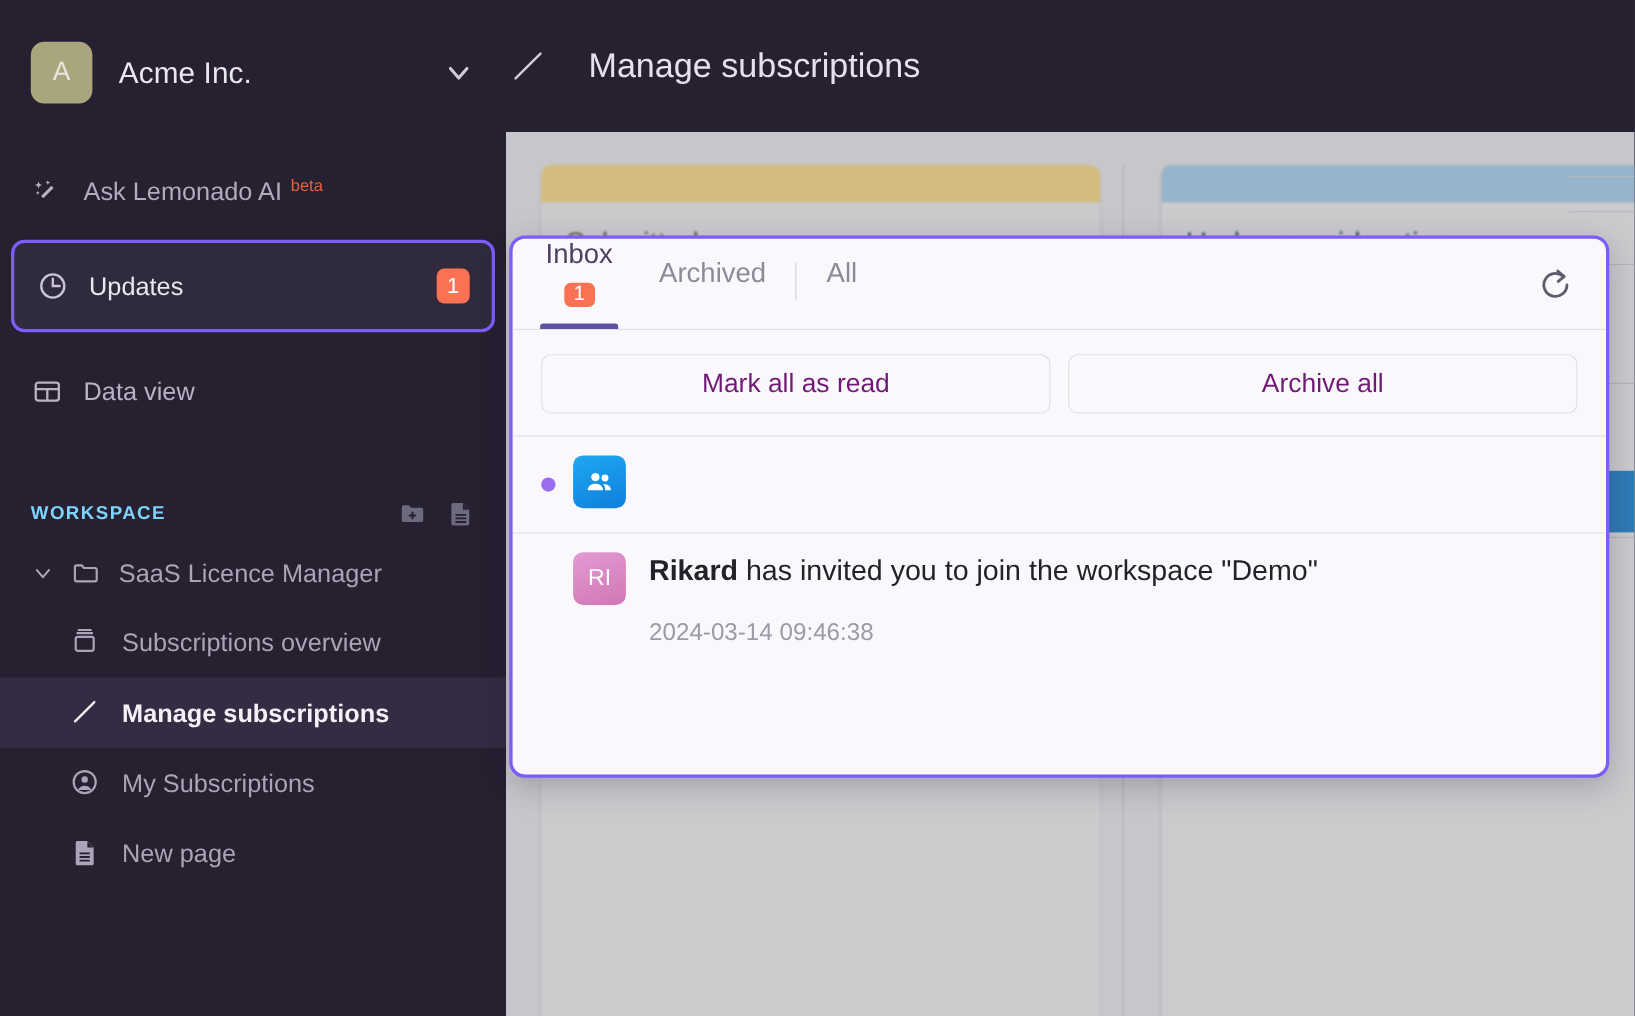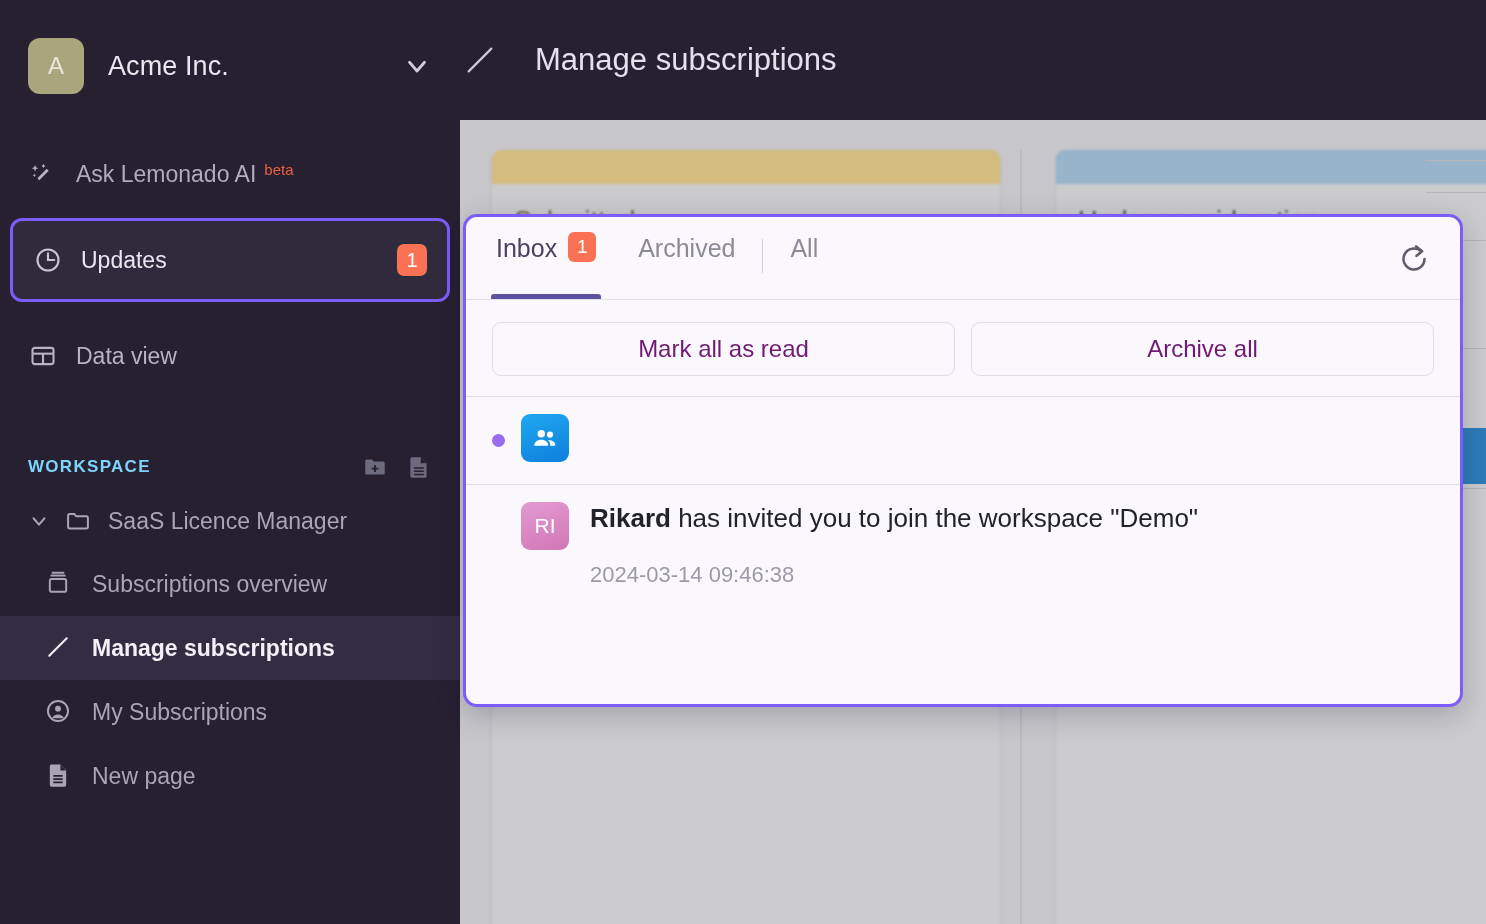--- a/index.html
+++ b/index.html
@@ -87,21 +87,21 @@
     display: flex; align-items: center;
     height: 62px; padding: 0 28px;
     color: #a9a5b6; font-size: 23px;
   }
   .tree-row .caret { width: 22px; height: 22px; color: #a9a5b6; flex:0 0 auto;}
   .tree-row .fold { width: 28px; height: 28px; margin-left: 14px; color: #a9a5b6; flex:0 0 auto;}
   .tree-row .tree-label { margin-left: 16px; }
 
   .page-row {
     display: flex; align-items: center;
-    height: 64px; padding: 0 44px;
+    height: 64px; padding: 0 63px;
     color: #a9a5b6; font-size: 23px;
   }
   .page-row .p-icon { width: 30px; height: 30px; flex: 0 0 auto; color: #a9a5b6; }
   .page-row .p-label { margin-left: 18px; }
   .page-row.active { background: #332c42; color: #f0eef5; }
   .page-row.active .p-label { font-weight: bold; color: #f3f1f7; }
   .page-row.active .p-icon { color: #f0eef5; }
 
   
   .topbar {
@@ -175,21 +175,21 @@
     padding: 0 25px;
     position: relative;
   }
   .tab {
     display: flex; align-items: center; gap: 11px;
     height: 100%; padding: 0 5px;
     font-size: 25px; color: #8d8a98;
     position: relative;
     padding-bottom: 20px;
   }
-  .tab.active { color: #4b4262; }
+  .tab.active { color: #4b4262; flex-direction: column; }
   .tab.active:after {
     content: ""; position: absolute; left: 0; right: 0; bottom: 0;
     height: 5px; background: #5d52a0; border-radius: 3px 3px 0 0;
   }
   .tab-badge {
     background: #fa7253; color: #fff;
     min-width: 28px; height: 30px; border-radius: 6px;
     font-size: 19px; display: flex; align-items: center; justify-content: center;
     padding: 0 8px; margin-bottom: 2px;
   }

